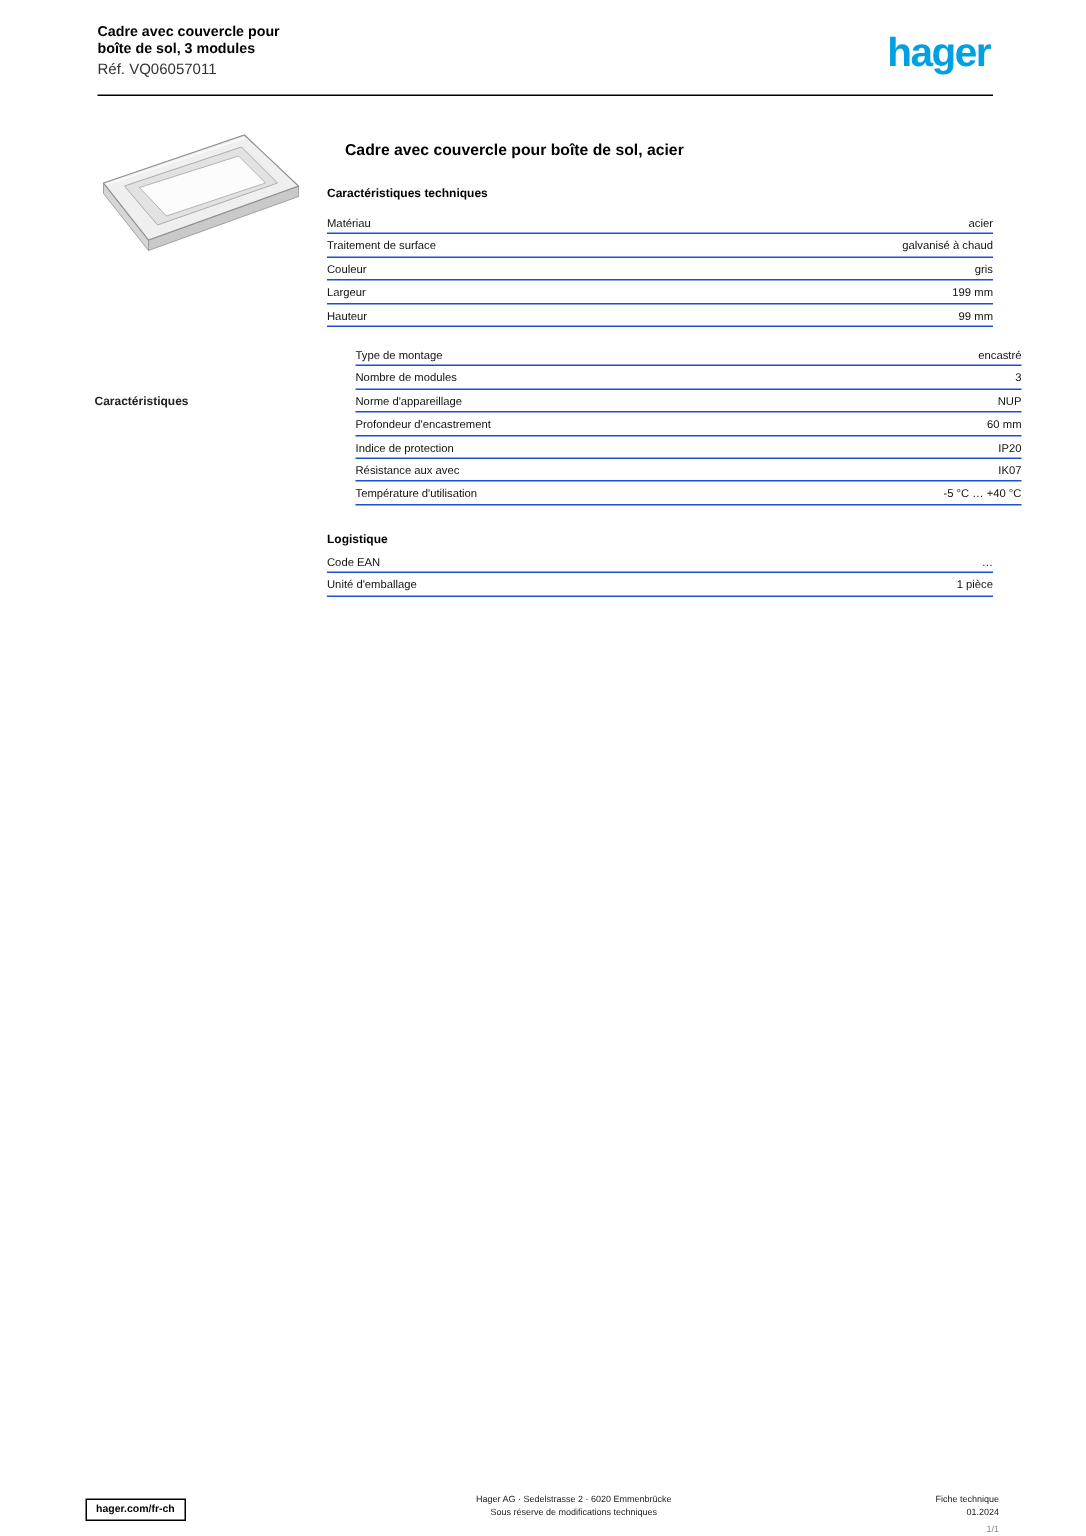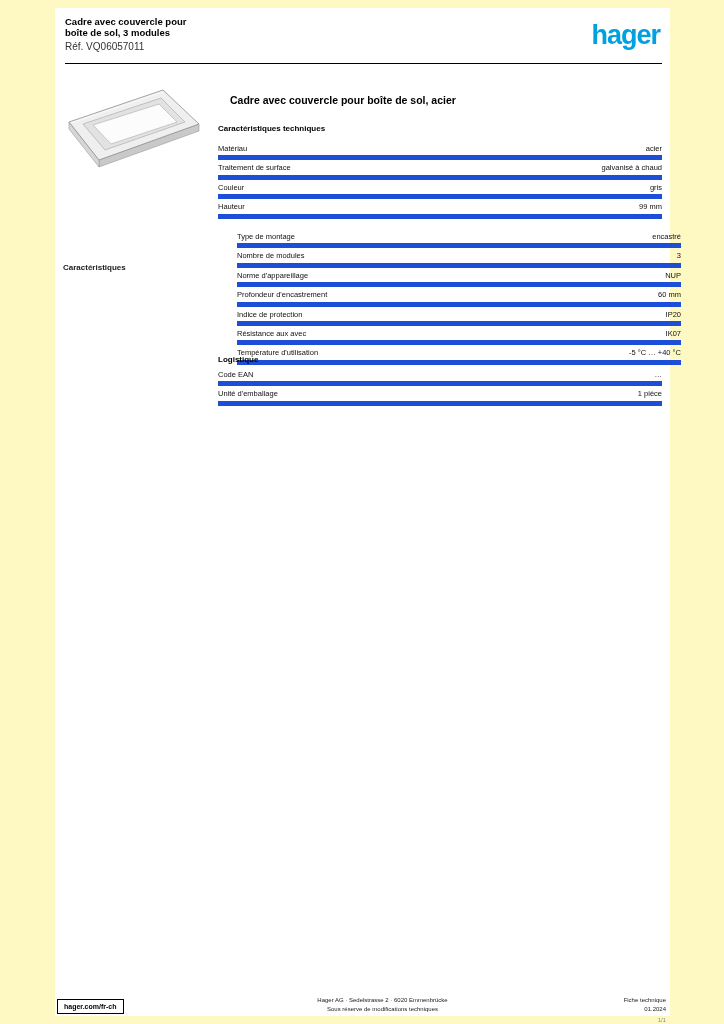--- a/index.html
+++ b/index.html
@@ -1,17 +1,17 @@
 <!DOCTYPE html>
 <html><head>
 <meta charset="utf-8">
 <style>
   html,body{margin:0;padding:0;background:#000;}
   body{font-family:"Liberation Sans", sans-serif; color:#111;}
-  #canvas{position:relative;width:724px;height:1024px;background:#fef9c3;overflow:hidden;}
+  #canvas{position:relative;width:724px;height:1024px;background:#ffffff;overflow:hidden;}
   .page{position:absolute;left:55px;top:8px;width:615px;height:1008px;background:#ffffff;}
 
   
   .hdr-titles{position:absolute;left:10px;top:8px;width:360px;}
   .hdr-t1,.hdr-t2{font-size:9.5px;font-weight:bold;line-height:11px;color:#000;}
   .hdr-ref{font-size:10px;color:#333;margin-top:3px;}
   .logo{position:absolute;right:10px;top:14px;font-size:27px;font-weight:bold;color:#00a0e1;letter-spacing:-1px;line-height:1;}
   .hdr-rule{position:absolute;left:10px;right:8px;top:55px;height:1px;background:#000;}
 
   
@@ -20,21 +20,21 @@
   
   .prod-title{position:absolute;left:163px;top:86px;width:444px;font-size:10.5px;font-weight:bold;color:#000;margin-left:12px;}
   .sub-hdr{position:absolute;left:163px;font-size:8px;font-weight:bold;color:#000;}
   .sub-hdr.s1{top:116px;}
   .sub-hdr.s2{top:347px;}
 
   .spec-table{position:absolute;left:163px;width:444px;}
   .spec-table.t1{top:133px;}
   .spec-table.t2{top:221px;margin-left:19px;}
   .spec-table.t3{top:359px;}
-  .spec-row{display:flex;justify-content:space-between;align-items:flex-end;border-bottom:5px solid #1d4ed8;padding:3px 0 2px 0;font-size:7.5px;line-height:1.25;}
+  .spec-row{display:flex;justify-content:space-between;align-items:flex-end;border-bottom:1px solid #1d4ed8;padding:3px 0 2px 0;font-size:7.5px;line-height:1.25;}
   .spec-row .lbl{color:#111;padding-right:10px;}
   .spec-row .val{color:#111;text-align:right;white-space:nowrap;padding-left:12px;}
 
   .side-label{position:absolute;left:8px;top:223px;width:145px;font-size:8px;font-weight:bold;color:#222;margin-top:32px;}
 
   
   .foot-link{position:absolute;left:2px;top:991px;border:1px solid #000;background:#fff;padding:3px 6px;font-size:7px;font-weight:bold;color:#000;text-decoration:none;}
   .foot-center{position:absolute;left:170px;right:130px;top:988px;text-align:center;font-size:6px;color:#222;line-height:1.5;}
   .foot-right{position:absolute;right:4px;top:988px;text-align:right;font-size:6px;color:#222;line-height:1.5;}
   .corner-note{position:absolute;right:58px;bottom:1px;font-size:6px;color:#8a8a8a;}
@@ -77,20 +77,24 @@
           <span class="lbl">Matériau</span>
           <span class="val">acier</span>
         </div>
       <div class="spec-row">
           <span class="lbl">Traitement de surface</span>
           <span class="val">galvanisé à chaud</span>
         </div>
       <div class="spec-row">
           <span class="lbl">Couleur</span>
           <span class="val">gris</span>
+        </div>
+      <div class="spec-row">
+          <span class="lbl">Largeur</span>
+          <span class="val">199 mm</span>
         </div>
       <div class="spec-row">
           <span class="lbl">Hauteur</span>
           <span class="val">99 mm</span>
         </div>
     </div>
 
     <div class="side-label">Caractéristiques</div>
 
     <div class="spec-table t2">

